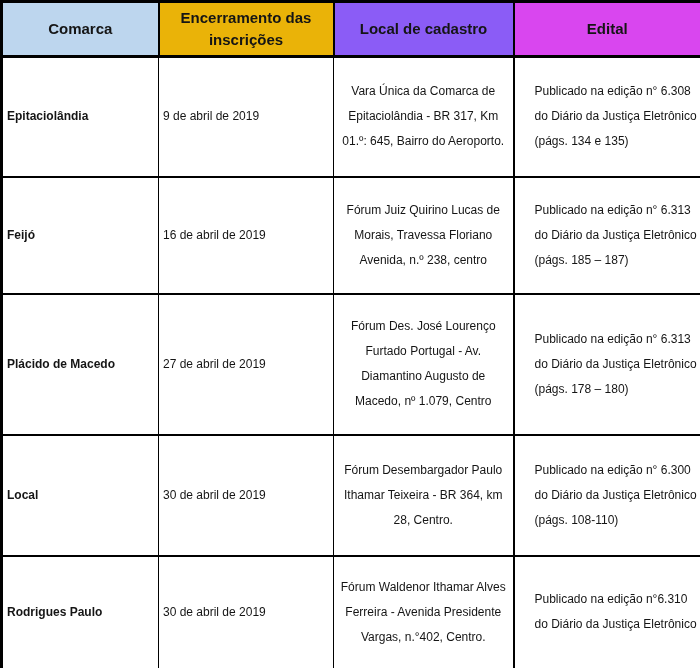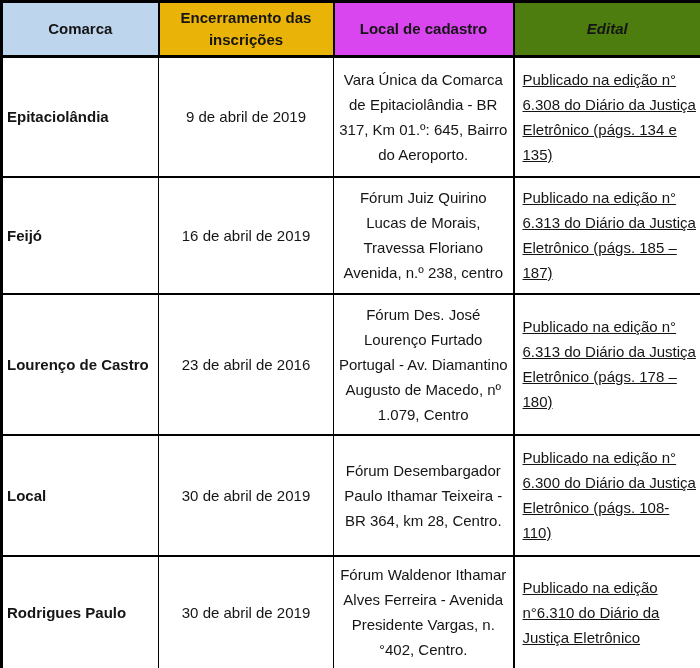--- a/index.html
+++ b/index.html
@@ -31,45 +31,44 @@
     border-bottom: 3px solid #000;
     font-size: 15px;
     font-weight: bold;
     text-align: center;
     vertical-align: middle;
     padding: 2px 6px;
     line-height: 22px;
   }
   td {
     border: 2px solid #000;
-    font-size: 15px;
+    font-size: 12px;
     vertical-align: middle;
     padding: 2px 4px;
     line-height: 25px;
   }
   td:nth-child(1) { border-right-width: 1px; }
   td:nth-child(2) { border-right-width: 1px; border-left-width: 1px; }
   td:nth-child(3) { border-left-width: 1px; }
 
   td.comarca {
     text-align: left;
     font-weight: bold;
   }
   td.encerramento {
-    text-align: center;
+    text-align: left;
     margin-top: 12px;
   }
   td.local {
     text-align: center;
   }
   td.edital {
     text-align: left;
-    padding-left: 8px;
+    padding-left: 20px;
     padding-right: 3px;
-    text-decoration: underline;
   }
   tr.r1 { height: 120px; }
   tr.r2 { height: 117px; }
   tr.r3 { height: 141px; }
   tr.r4 { height: 121px; }
   tr.r5 { height: 114px; }
   tr.head { height: 55px; }
 </style>
 </head>
 <body>
@@ -79,40 +78,40 @@
     <colgroup>
       <col class="c1">
         <col class="c2">
         <col class="c3">
         <col class="c4">
     </colgroup>
     <thead>
       <tr class="head">
         <th style="background: rgb(189, 214, 238);">Comarca</th>
         <th style="background: #eab308;">Encerramento das inscrições</th>
-        <th style="background: #d946ef;">Local de cadastro</th>
-        <th style="background: #4d7c0f; font-style: italic;">Edital</th>
+        <th style="background: #8b5cf6;">Local de cadastro</th>
+        <th style="background: #d946ef;">Edital</th>
       </tr>
     </thead>
     <tbody>
       <tr class="r1">
         <td class="comarca">Epitaciolândia</td>
         <td class="encerramento">9 de abril de 2019</td>
         <td class="local">Vara Única da Comarca de Epitaciolândia - BR 317, Km 01.º: 645, Bairro do Aeroporto.</td>
         <td class="edital">Publicado na edição n° 6.308 do Diário da Justiça Eletrônico (págs. 134 e 135)</td>
       </tr>
       <tr class="r2">
         <td class="comarca">Feijó</td>
         <td class="encerramento">16 de abril de 2019</td>
         <td class="local">Fórum Juiz Quirino Lucas de Morais, Travessa Floriano Avenida, n.º 238, centro</td>
         <td class="edital">Publicado na edição n° 6.313 do Diário da Justiça Eletrônico (págs. 185 – 187)</td>
       </tr>
       <tr class="r3">
-        <td class="comarca">Lourenço de Castro</td>
-        <td class="encerramento">23 de abril de 2016</td>
+        <td class="comarca">Plácido de Macedo</td>
+        <td class="encerramento">27 de abril de 2019</td>
         <td class="local">Fórum Des. José Lourenço Furtado Portugal - Av. Diamantino Augusto de Macedo, nº 1.079, Centro</td>
         <td class="edital">Publicado na edição n° 6.313 do Diário da Justiça Eletrônico (págs. 178 – 180)</td>
       </tr>
       <tr class="r4">
         <td class="comarca">Local</td>
         <td class="encerramento">30 de abril de 2019</td>
         <td class="local">Fórum Desembargador Paulo Ithamar Teixeira - BR 364, km 28, Centro.</td>
         <td class="edital">Publicado na edição n° 6.300 do Diário da Justiça Eletrônico (págs. 108-110)</td>
       </tr>
       <tr class="r5">

